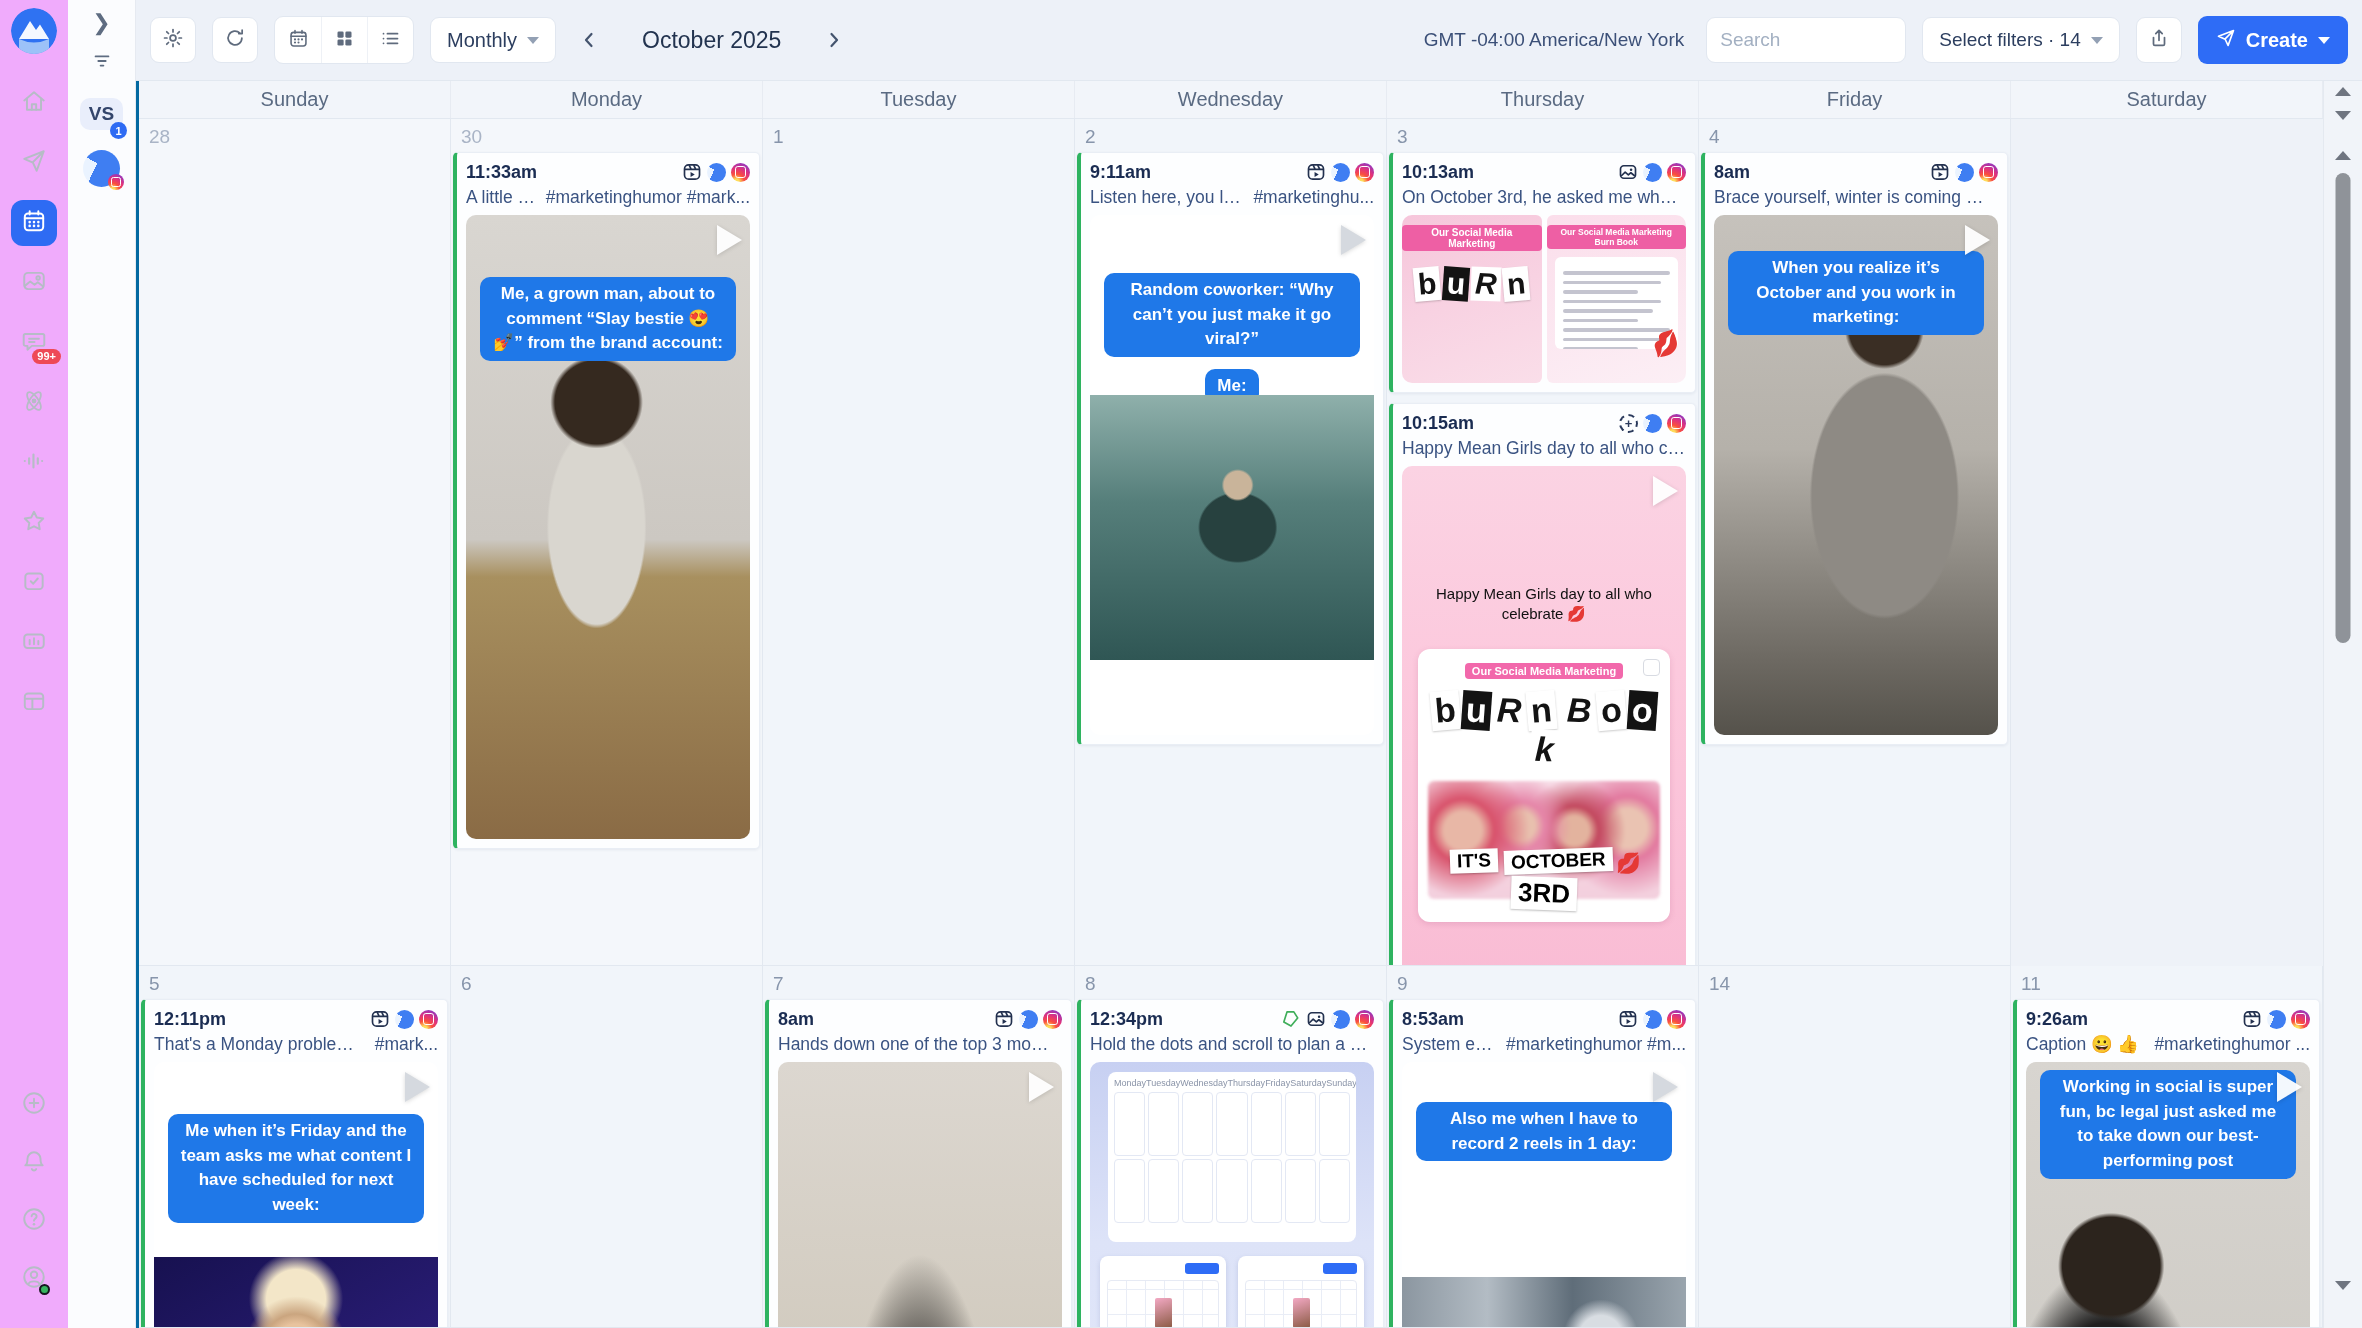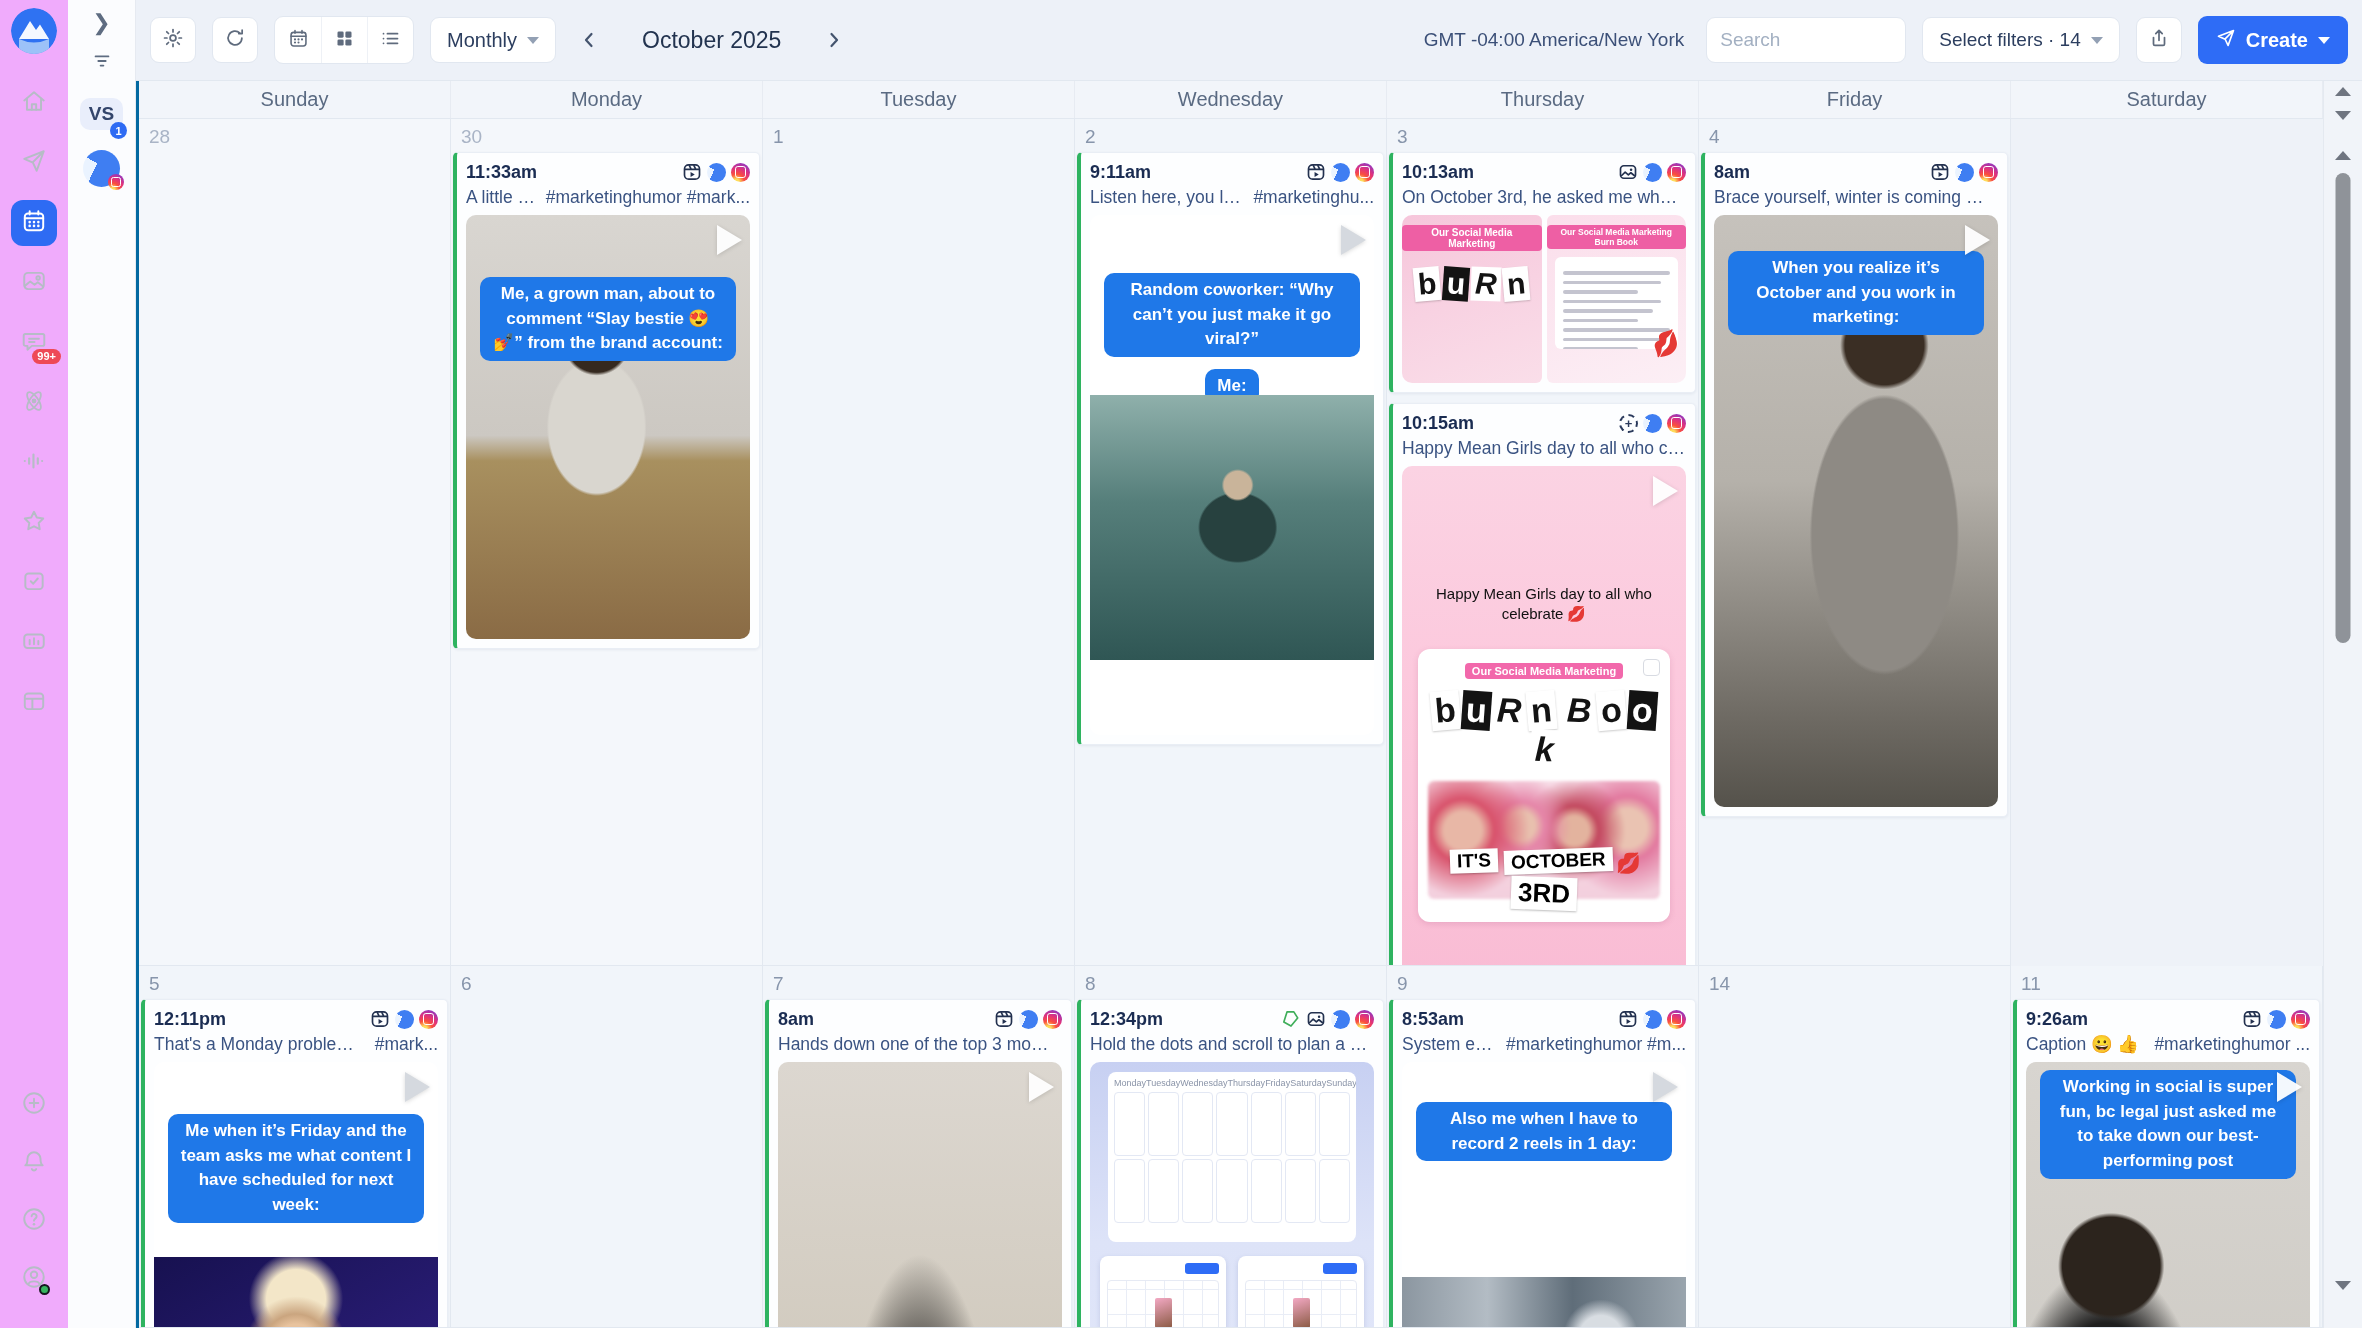--- a/index.html
+++ b/index.html
@@ -443,21 +443,21 @@
                         </svg>
                       </span>
                       <span class="av pic"></span>
                       <span class="igball pic"></span>
                     </span>
                   </div>
                   <div class="cap">
                     <span class="l">A little BTS</span>
                     <span class="r">#marketinghumor #mark...</span>
                   </div>
-                  <div class="media m-video t-room" style="height: 424px;">
+                  <div class="media m-video t-room" style="height: 624px;">
                     <div class="bub" style="margin-top: 62px;">Me, a grown man, about to comment “Slay bestie 😍💅” from the brand account:</div>
                     <span class="play"></span>
                   </div>
                 </div>
               </div>
               <div class="cell">
                 <div class="date">1</div>
               </div>
               <div class="cell">
                 <div class="date">2</div>
@@ -557,21 +557,21 @@
                           <path d="M10.3 12l5 3-5 3z" fill="#23314f" stroke="none"></path>
                         </svg>
                       </span>
                       <span class="av pic"></span>
                       <span class="igball pic"></span>
                     </span>
                   </div>
                   <div class="cap">
                     <span class="l">Brace yourself, winter is coming 🎃 🎅 ...</span>
                   </div>
-                  <div class="media m-video t-sweater" style="height: 592px;">
+                  <div class="media m-video t-sweater" style="height: 520px;">
                     <div class="bub" style="margin-top: 36px;">When you realize it’s October and you work in marketing:</div>
                     <span class="play"></span>
                   </div>
                 </div>
               </div>
             </div>
             <div class="week w1">
               <div class="cell">
                 <div class="date">5</div>
                 <div class="post">

